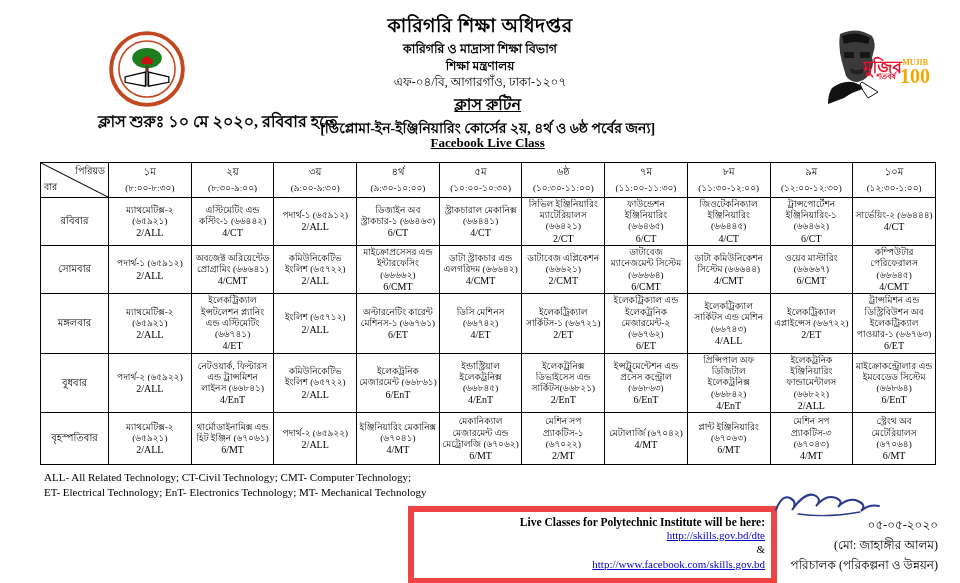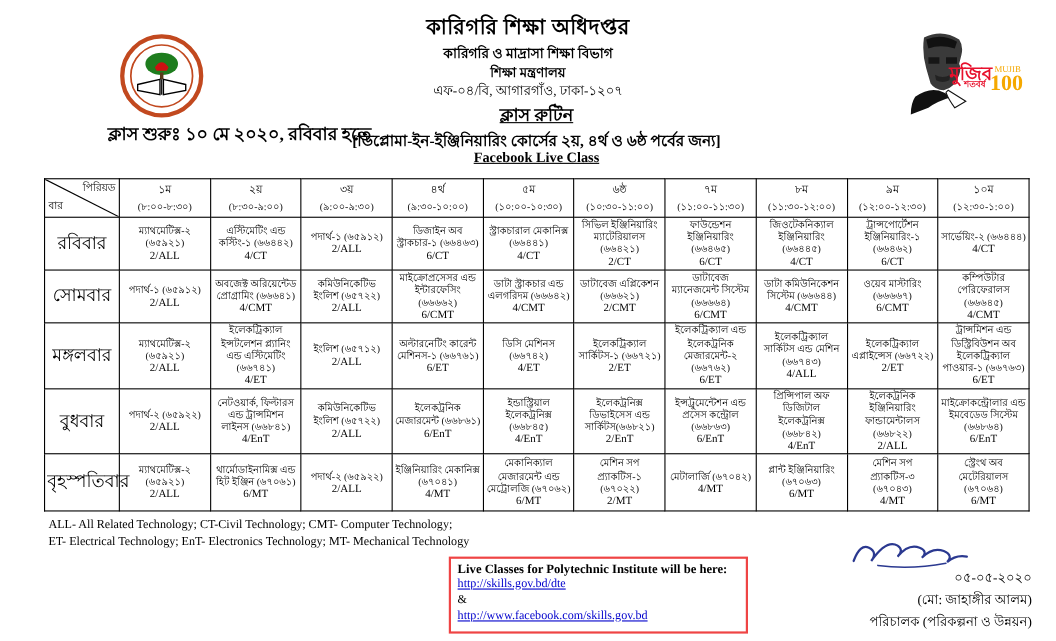--- a/index.html
+++ b/index.html
@@ -18,21 +18,21 @@
   .gov-line1 { font-size: 12.5px; font-weight: bold; }
   .gov-line2 { font-size: 19px; font-weight: bold; letter-spacing: .5px; padding: 1px 0 2px; }
   .gov-line3 { font-size: 12.5px; font-weight: bold; }
   .gov-line4 { font-size: 12px; font-weight: bold; font-family: Liberation Serif, serif; }
   .gov-line5 { font-size: 12px; }
   .logo-left { position: absolute; left: 108px; top: 30px; width: 78px; height: 78px; }
   .logo-right { position: absolute; right: 30px; top: 28px; width: 108px; height: 80px; }
   .mujib-wrap { position: relative; width: 100%; height: 100%; }
   .mujib-bn { position: absolute; right: 28px; top: 26px; color: #e8112d; font-weight: bold; font-size: 17px; }
   .mujib-sub { position: absolute; right: 34px; top: 42px; color: #e8112d; font-weight: bold; font-size: 8px; }
-  .mujib-en { position: absolute; right: 2px; top: 30px; color: #f5a800; font-weight: normal; font-size: 8px; }
+  .mujib-en { position: absolute; right: 2px; top: 30px; color: #f5a800; font-weight: bold; font-size: 8px; }
   .mujib-100 { position: absolute; right: 0px; top: 38px; color: #f5a800; font-weight: bold; font-size: 20px; line-height: 1; }
   
   .title-zone { position: relative; height: 66px; margin-top: 2px; }
   .class-title { position: absolute; left: 50.8%; transform: translateX(-50%); top: 0;
     font-size: 16px; font-weight: bold; text-decoration: underline; }
   .start-note { position: absolute; left: 98px; top: 17px; font-size: 16px; font-weight: bold; }
   .sub-title { position: absolute; left: 50.8%; transform: translateX(-50%); top: 25px;
     font-size: 14px; font-weight: bold; white-space: nowrap; }
   .fb-title { position: absolute; left: 50.8%; transform: translateX(-50%); top: 43px;
     font-size: 13px; font-weight: bold; text-decoration: underline; white-space: nowrap; }
@@ -41,29 +41,29 @@
     margin: 4px 24px 0 40px; width: 896px; }
   .routine th, .routine td { border: 1px solid #000; text-align: center; vertical-align: middle;
     padding: 1px 2px; font-weight: normal; }
   .routine col.day-col { width: 68px; }
   .corner-cell { position: relative; padding: 0; height: 32px; }
   .corner-svg { position: absolute; inset: 0; width: 100%; height: 100%; }
   .corner-top { position: absolute; right: 3px; top: 1px; font-size: 9.5px; }
   .corner-bottom { position: absolute; left: 3px; bottom: 2px; font-size: 9.5px; }
   .p-label { font-size: 10px; }
   .p-time { font-size: 9px; }
-  .day-name { font-size: 16px; }
+  .day-name { font-size: 10px; }
   .cell-subj { font-size: 9px; line-height: 1.25; }
   .cell-grp { font-size: 10px; font-family: "Liberation Serif", serif; line-height: 1.15; }
   tr.r0 { height: 44px; } tr.r1 { height: 48px; } tr.r2 { height: 58px; }
   tr.r3 { height: 58px; } tr.r4 { height: 52px; }
   
   .legend { margin: 5px 0 0 44px; font-size: 11px; line-height: 1.35; }
-  .live-box { position: absolute; left: 408px; top: 506px; width: 272px;
-    border: 2px solid #ef4444; text-align: left; padding: 4px 6px 6px; }
+  .live-box { position: absolute; left: 408px; top: 506px; width: 369px;
+    border: 6px solid #ef4444; text-align: right; padding: 4px 6px 6px; }
   .live-box .lb-title { font-size: 11.5px; font-weight: bold; }
   .live-box a { color: #0000cc; font-size: 11px; text-decoration: underline; display: block; line-height: 1.4; }
   .live-box .amp { font-size: 11px; line-height: 1.2; }
   .signoff { position: absolute; right: 22px; top: 486px; width: 220px; text-align: right; }
   .sig-svg { display: block; margin: 0 auto; }
   .sig-date { font-size: 12px; margin-top: -4px; }
   .sig-name { font-size: 12px; padding-left: 45px; }
   .sig-desig { font-size: 12px; }
 </style>
 </head>

